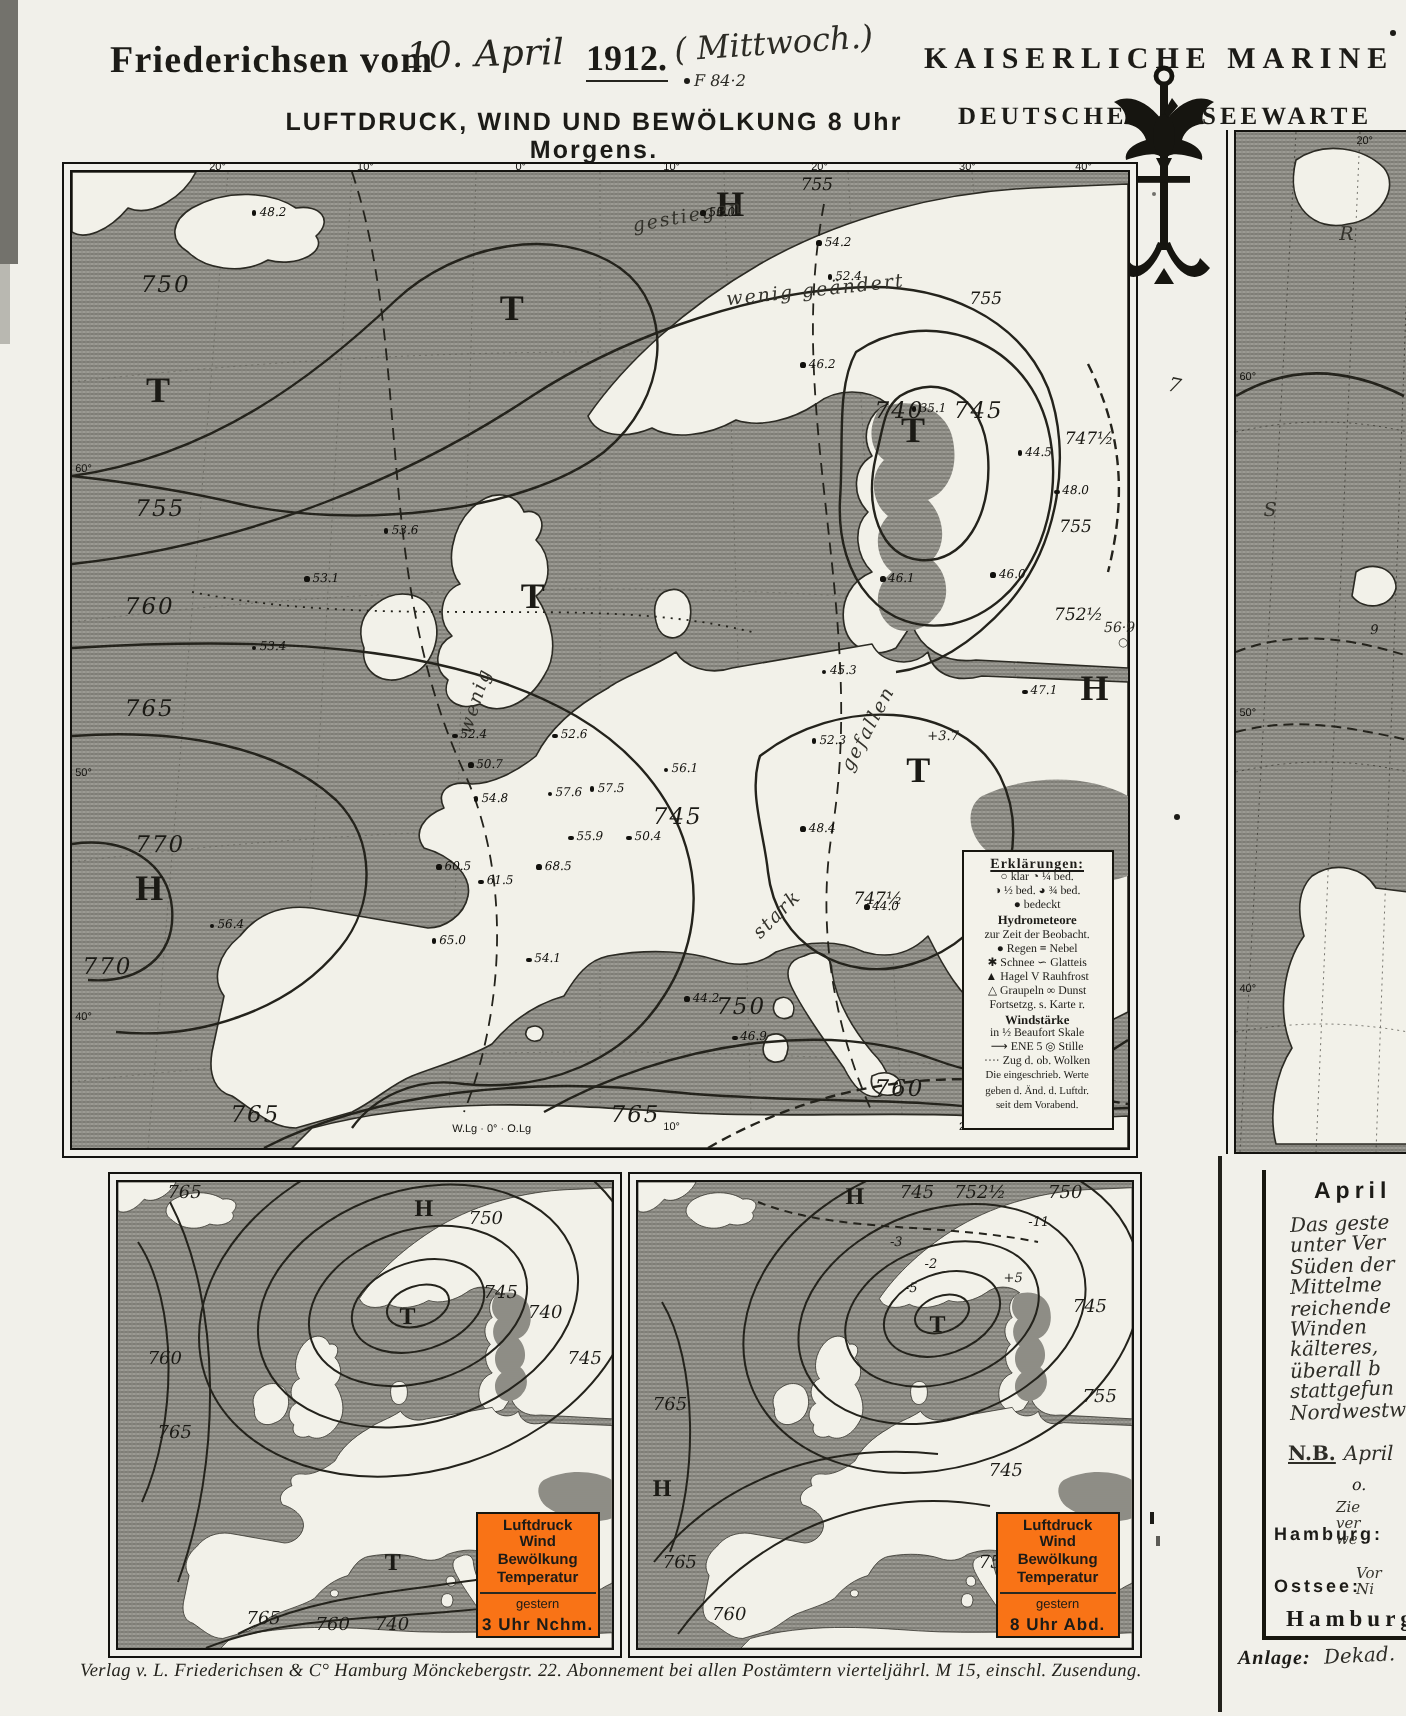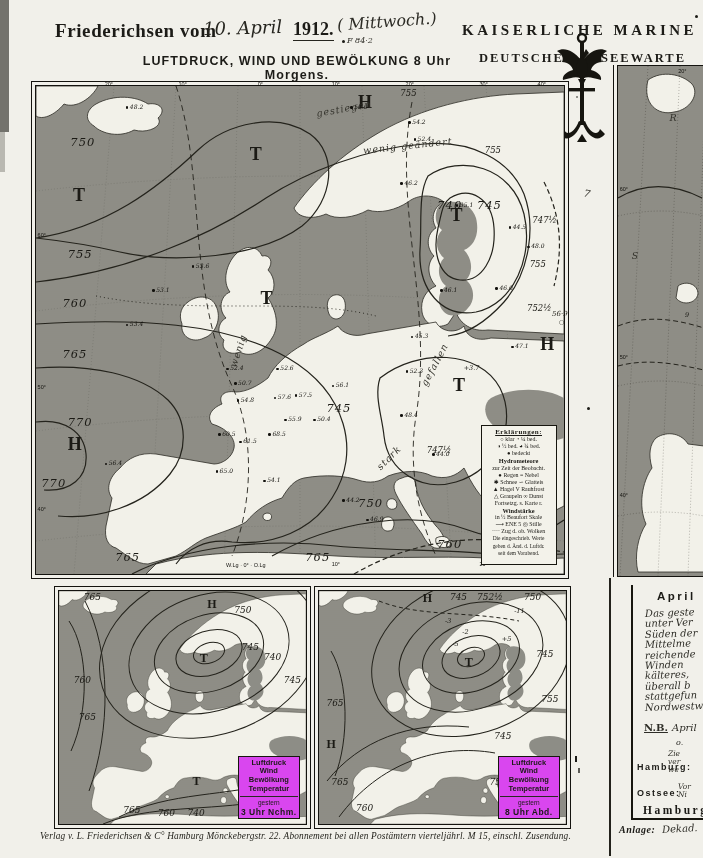--- a/index.html
+++ b/index.html
@@ -41,21 +41,21 @@
   .stn{position:absolute;font:italic 6px "DejaVu Serif", serif;color:#12110d;white-space:nowrap;}
   .stn i{display:inline-block;width:2.6px;height:2.6px;background:#12110d;border-radius:50%;margin-right:1.5px;font-style:normal;}
   
   #legend{position:absolute;left:84.2%;top:69.5%;width:14.4%;height:28.6%;background:#f3f2ea;
           border:1px solid #17160f;padding:2px 1px;box-sizing:border-box;text-align:center;overflow:hidden;}
   #legend .ttl{font-weight:bold;font-size:7px;text-decoration:underline;letter-spacing:.5px;}
   #legend .ln{font-size:5.9px;line-height:7.1px;white-space:nowrap;}
   #legend .ln.b{font-weight:bold;font-size:6.4px;}
   #legend .ln.f{font-size:5.4px;}
   
-  .capbox{position:absolute;right:2.5%;bottom:2%;width:58px;background:#d946ef;border:1px solid #17160f;
+  .capbox{position:absolute;right:2.5%;bottom:2%;width:58px;background:#f97316;border:1px solid #17160f;
           padding:2px 1px;text-align:center;font-family:"Liberation Sans",sans-serif;}
   .capbox .ln{font-size:7.5px;font-weight:bold;line-height:8.8px;}
   .capbox .ln.sep{border-top:1px solid #2a2922;margin-top:2px;padding-top:2px;font-size:6.5px;font-weight:normal;}
   .capbox .ln.time{font-size:8.5px;letter-spacing:.5px;}
   
   #rc-vline{left:631px;top:585px;width:1.5px;height:234px;background:#17160f;}
   #rc-bline{left:631px;top:818px;width:72px;height:1.5px;background:#17160f;}
   #fold-line{left:609px;top:578px;width:1.5px;height:278px;background:#23221c;}
   #rc-heading{left:657px;top:590px;font-family:"Liberation Sans",sans-serif;font-weight:bold;
               font-size:11.5px;letter-spacing:2.5px;}

